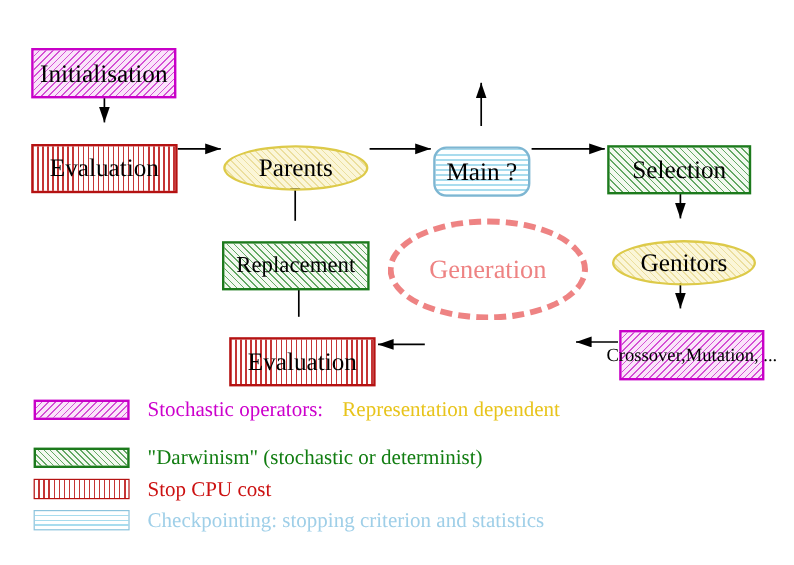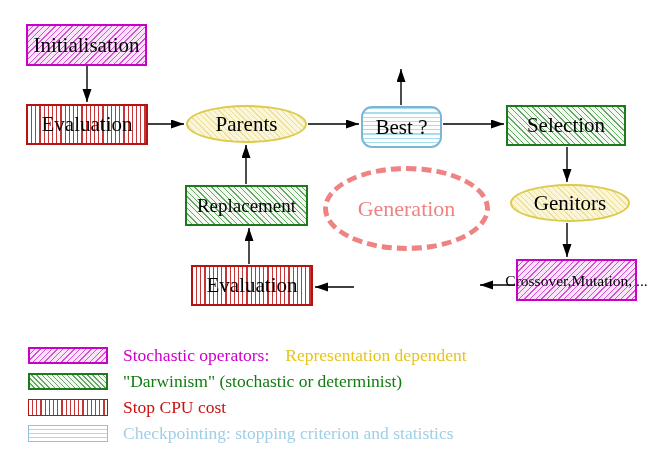--- a/index.html
+++ b/index.html
@@ -5,21 +5,21 @@
   html,body { margin:0; padding:0; background:#ffffff; }
   .stage {
     position:relative; width:662px; height:471px; background:#ffffff;
     font-family:"Liberation Serif","DejaVu Serif",serif; overflow:hidden;
   }
   .arrows { position:absolute; left:0; top:0; pointer-events:none; }
 
   .node {
     position:absolute; display:flex; align-items:center; justify-content:center;
     box-sizing:border-box; color:#000; font-size:21px; white-space:nowrap;
-    line-height:1.05;
+    line-height:1.05;margin-top:16px;
   }
   .ellipse { border-radius:50%; }
   .rounded { border-radius:11px; }
 
   
   .hatch-magenta {
     border:2px solid #c800c8;
     background:repeating-linear-gradient(135deg,#fae4fa 0px,#fae4fa 3px,#d44fd4 3px,#d44fd4 4px);
   }
   .hatch-green {
@@ -95,21 +95,21 @@
   <div class="node stripes-red" style="left:26px;top:104px;width:122px;height:41px">
     <span>Evaluation</span>
   </div>
 
   <div class="node ellipse hatch-yellow" style="left:186px;top:105px;width:121px;height:38px">
     <span>Parents</span>
   </div>
 
 
   <div class="node rounded stripes-cyan" style="left:361px;top:106px;width:81px;height:42px">
-    <span>Best ?</span>
+    <span>Main ?</span>
   </div>
 
   <div class="node hatch-green" style="left:506px;top:105px;width:120px;height:41px">
     <span>Selection</span>
   </div>
 
   <div class="node hatch-green" style="left:185px;top:185px;width:123px;height:41px;font-size:19px">
     <span>Replacement</span>
   </div>
 
@@ -124,21 +124,21 @@
   <div class="node stripes-red" style="left:191px;top:265px;width:122px;height:41px">
     <span>Evaluation</span>
   </div>
 
 
   <div class="node hatch-magenta two-line" style="left:516px;top:259px;width:121px;height:42px;flex-direction:row">
     <span>Crossover,</span>
     <span>Mutation, ...</span>
   </div>
 
-  <div class="legend-row" style="top:346px">
+  <div class="legend-row" style="top:332px">
     <span class="swatch sw-magenta"></span>
     <span class="lg-text">
       <span class="t-magenta">Stochastic operators:</span><span class="t-gold phrase2">Representation dependent</span>
     </span>
   </div>
 
   <div class="legend-row" style="top:372px">
     <span class="swatch sw-green"></span>
     <span class="lg-text t-green">"Darwinism" (stochastic or determinist)</span>
   </div>

